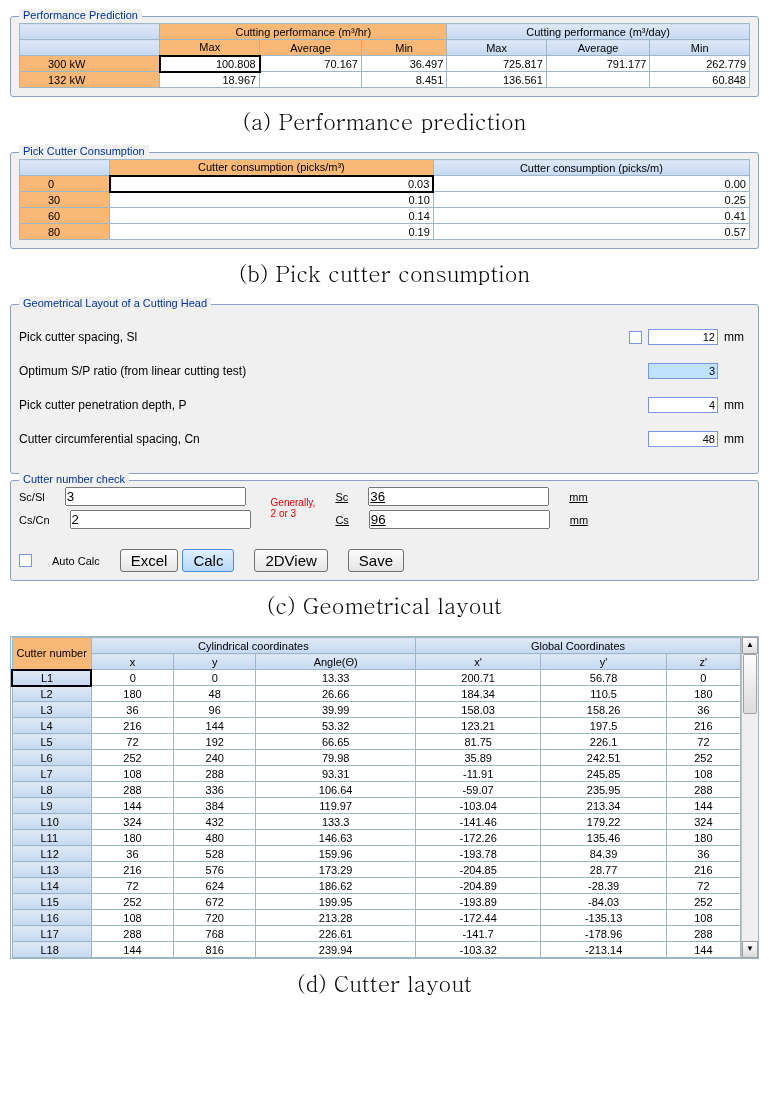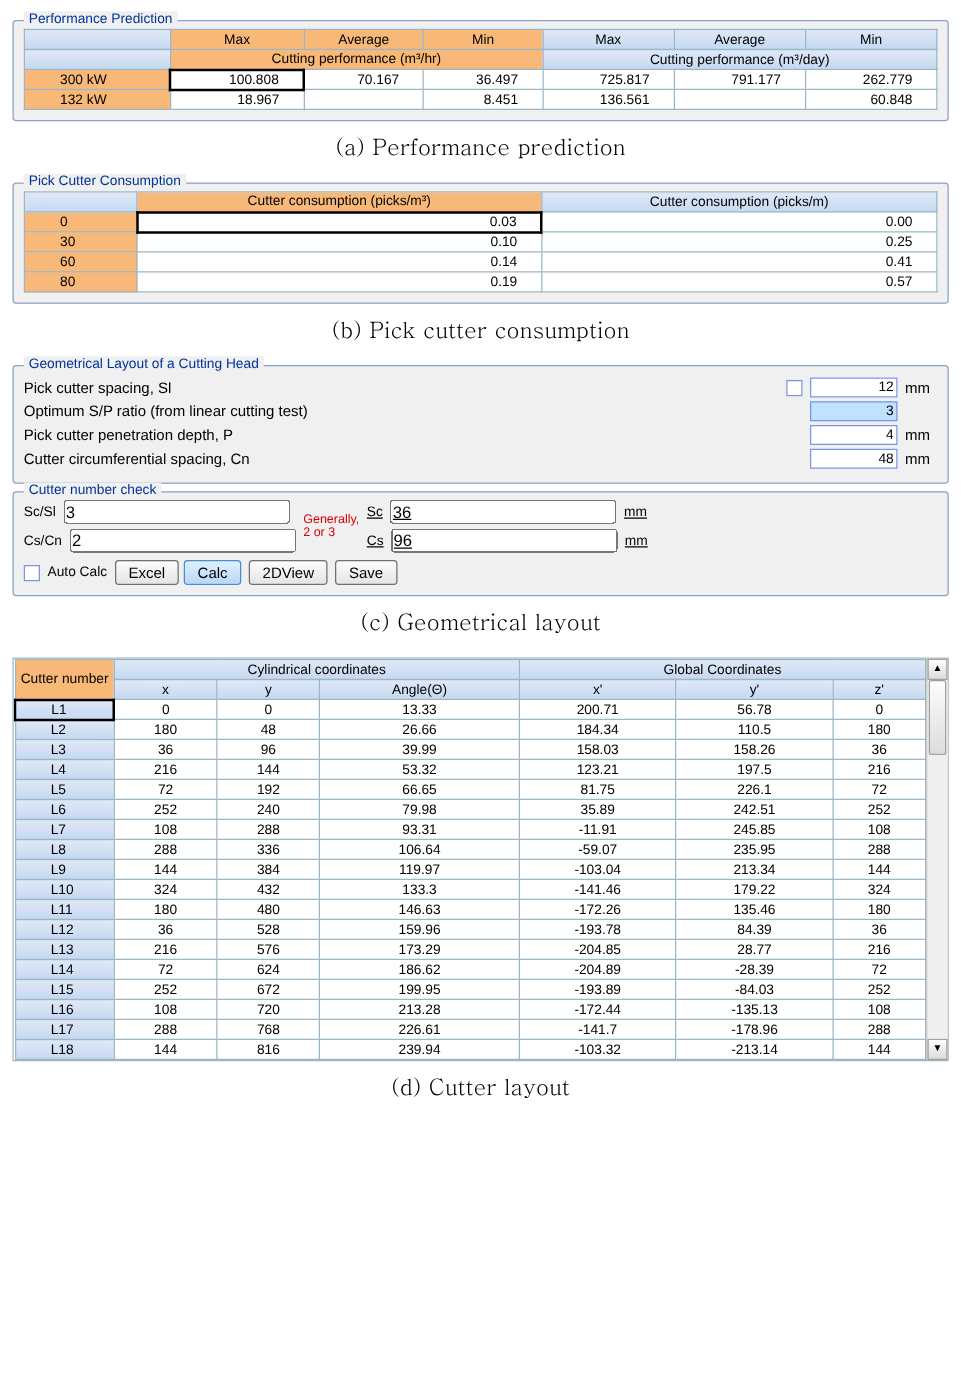--- a/index.html
+++ b/index.html
@@ -23,21 +23,21 @@
   top: -8px;
   left: 8px;
   background: #f0f0f0;
   padding: 0 4px;
   font-size: 11px;
   color: #003399;
 }
 .caption {
   text-align: center;
   font-family: Batang, "Times New Roman", serif;
-  font-size: 18px;
+  font-size: 22px;
   margin: 8px 0 16px 0;
 }
 table.grid {
   width: 100%;
   border-collapse: collapse;
   font-size: 11px;
   background: #fff;
 }
 table.grid th, table.grid td {
   border: 1px solid #9cb6c5;
@@ -48,31 +48,31 @@
 }
 table.grid th {
   background: linear-gradient(#dfe8f6, #c5d9f1);
   font-weight: normal;
 }
 table.grid .rowhead {
   background: linear-gradient(#dfe8f6, #c5d9f1);
   text-align: left;
   padding-left: 28px;
 }
-table.grid td.r { text-align: right; padding-right: 19px; }
+table.grid td.r { text-align: right; padding-right: 3px; }
 table.grid td.c { text-align: center; }
 .orange { background: #f8b878 !important; }
 .corner { background: linear-gradient(#dfe8f6, #c5d9f1); }
 .sel { border: 2px solid #000 !important; }
 
 .form-row {
   display: flex;
   align-items: center;
   gap: 6px;
-  margin: 3px 0;
+  margin: 18px 0;
   font-size: 12px;
   justify-content: space-between;
 }
 .form-row .label { flex: 1; }
 .form-row input[type=text] {
   width: 70px;
   font-size: 11px;
   border: 1px solid #7a96df;
   text-align: right;
   padding: 1px 2px;
@@ -81,63 +81,63 @@
 .form-row .unit { width: 26px; }
 .form-row input.blue { background: #bfe3ff; }
 
 .button {
   display: inline-flex;
   align-items: center;
   justify-content: center;
   border: 1px solid #707070;
   border-radius: 3px;
   background: linear-gradient(#fdfdfd,#e4e4e4);
-  font-size: 12px;
+  font-size: 15px;
   padding: 2px 10px;
   min-width: 46px;
   cursor: pointer;
 }
 .button.blue {
   background: linear-gradient(#e0efff,#b8d8f8);
   border-color: #4a8cd2;
 }
-.hstack { display: flex; align-items: center; gap: 6px; flex-wrap: wrap; }
+.hstack { display: flex; align-items: center; gap: 20px; flex-wrap: wrap; }
 .red { color: #d00; }
 
 .scrollwrap { display:flex; border:1px solid #9cb6c5; background:#fff; }
 .scrollbody { flex:1; overflow:hidden; }
 .vscroll { width:17px; background:#e9e9e9; border-left:1px solid #c0c0c0; display:flex; flex-direction:column; justify-content:space-between; }
 .vscroll .btn { height:17px; background:linear-gradient(#fdfdfd,#dcdcdc); border:1px solid #a0a0a0; font-size:8px; line-height:13px; text-align:center; }
 .vscroll .track { flex:1; background:#efefef; position:relative; }
 .vscroll .thumb { position:absolute; top:0; left:1px; right:1px; height:60px; background:linear-gradient(#fdfdfd,#dcdcdc); border:1px solid #a0a0a0; border-radius:2px; }
 
 
 .chk { display:inline-block; width:13px; height:13px; border:1px solid #7a96df; background:#fff; vertical-align:middle; }
 </style>
 </head>
 <body>
 
 <div class="fieldset">
   <span class="legend">Performance Prediction</span>
   <table class="grid">
     <tbody>
-        <tr id="a-cols">
+        <tr>
+      <th class="corner"></th>
+      <th class="orange" colspan="3">Cutting performance (m³/hr)</th>
+      <th colspan="3">Cutting performance (m³/day)</th>
+    </tr>
+    <tr id="a-cols">
       <th class="corner"></th>
     <th class="orange">Max</th>
           <th class="orange">Average</th>
           <th class="orange">Min</th>
           <th>Max</th>
           <th>Average</th>
           <th>Min</th>
         </tr>
-    <tr>
-      <th class="corner"></th>
-      <th class="orange" colspan="3">Cutting performance (m³/hr)</th>
-      <th colspan="3">Cutting performance (m³/day)</th>
-    </tr>
     </tbody>
       <tbody id="a-body">
         <tr>
           <td class="rowhead orange">300 kW</td>
           <td class="r sel">100.808</td>
           <td class="r">70.167</td>
           <td class="r">36.497</td>
           <td class="r">725.817</td>
           <td class="r">791.177</td>
           <td class="r">262.779</td>

